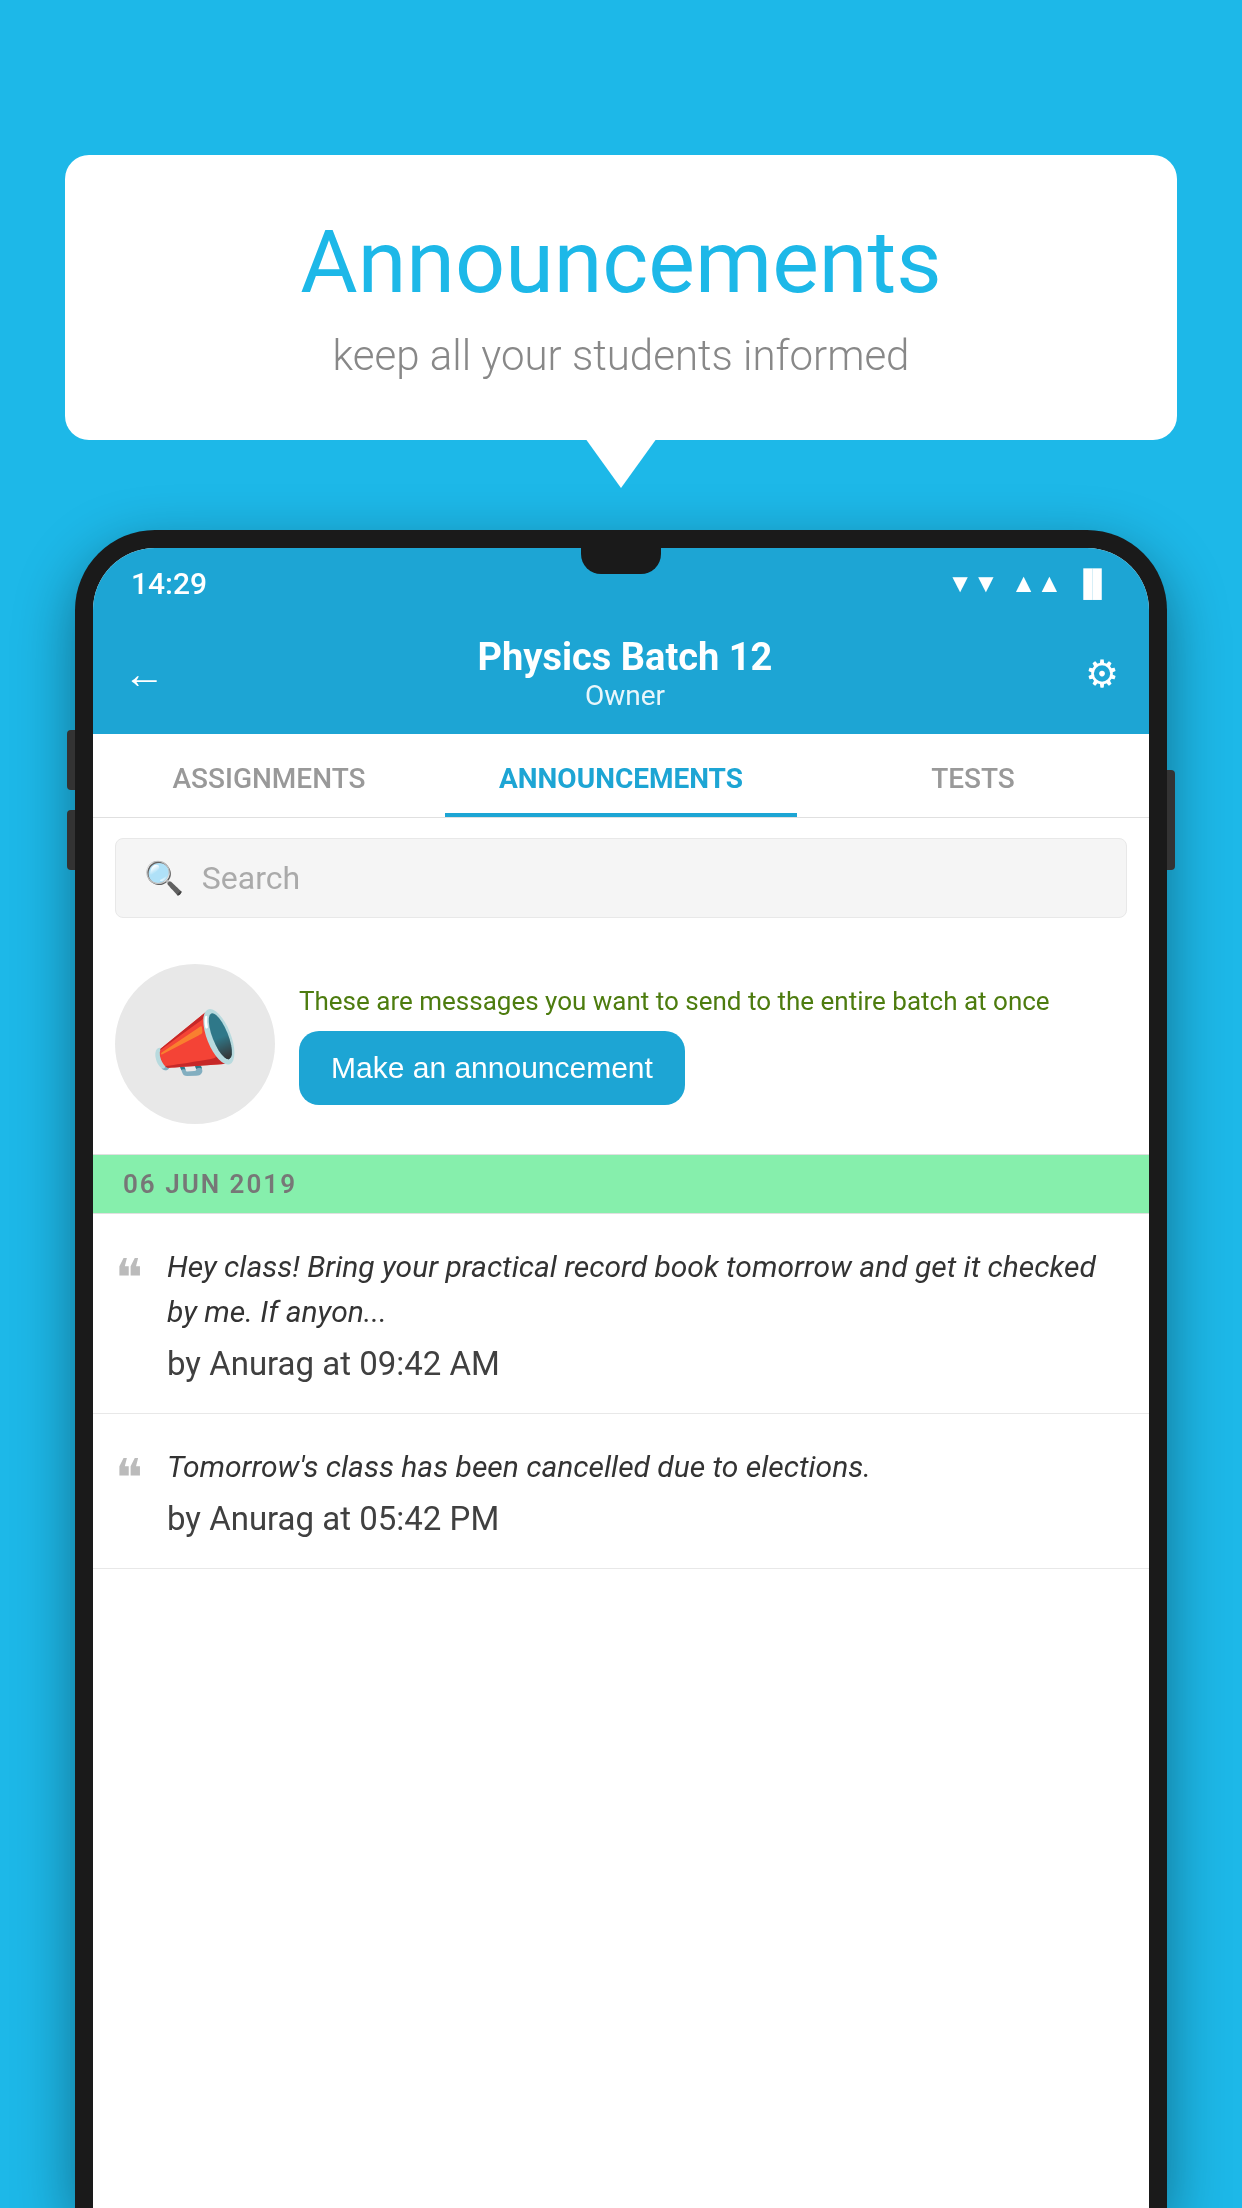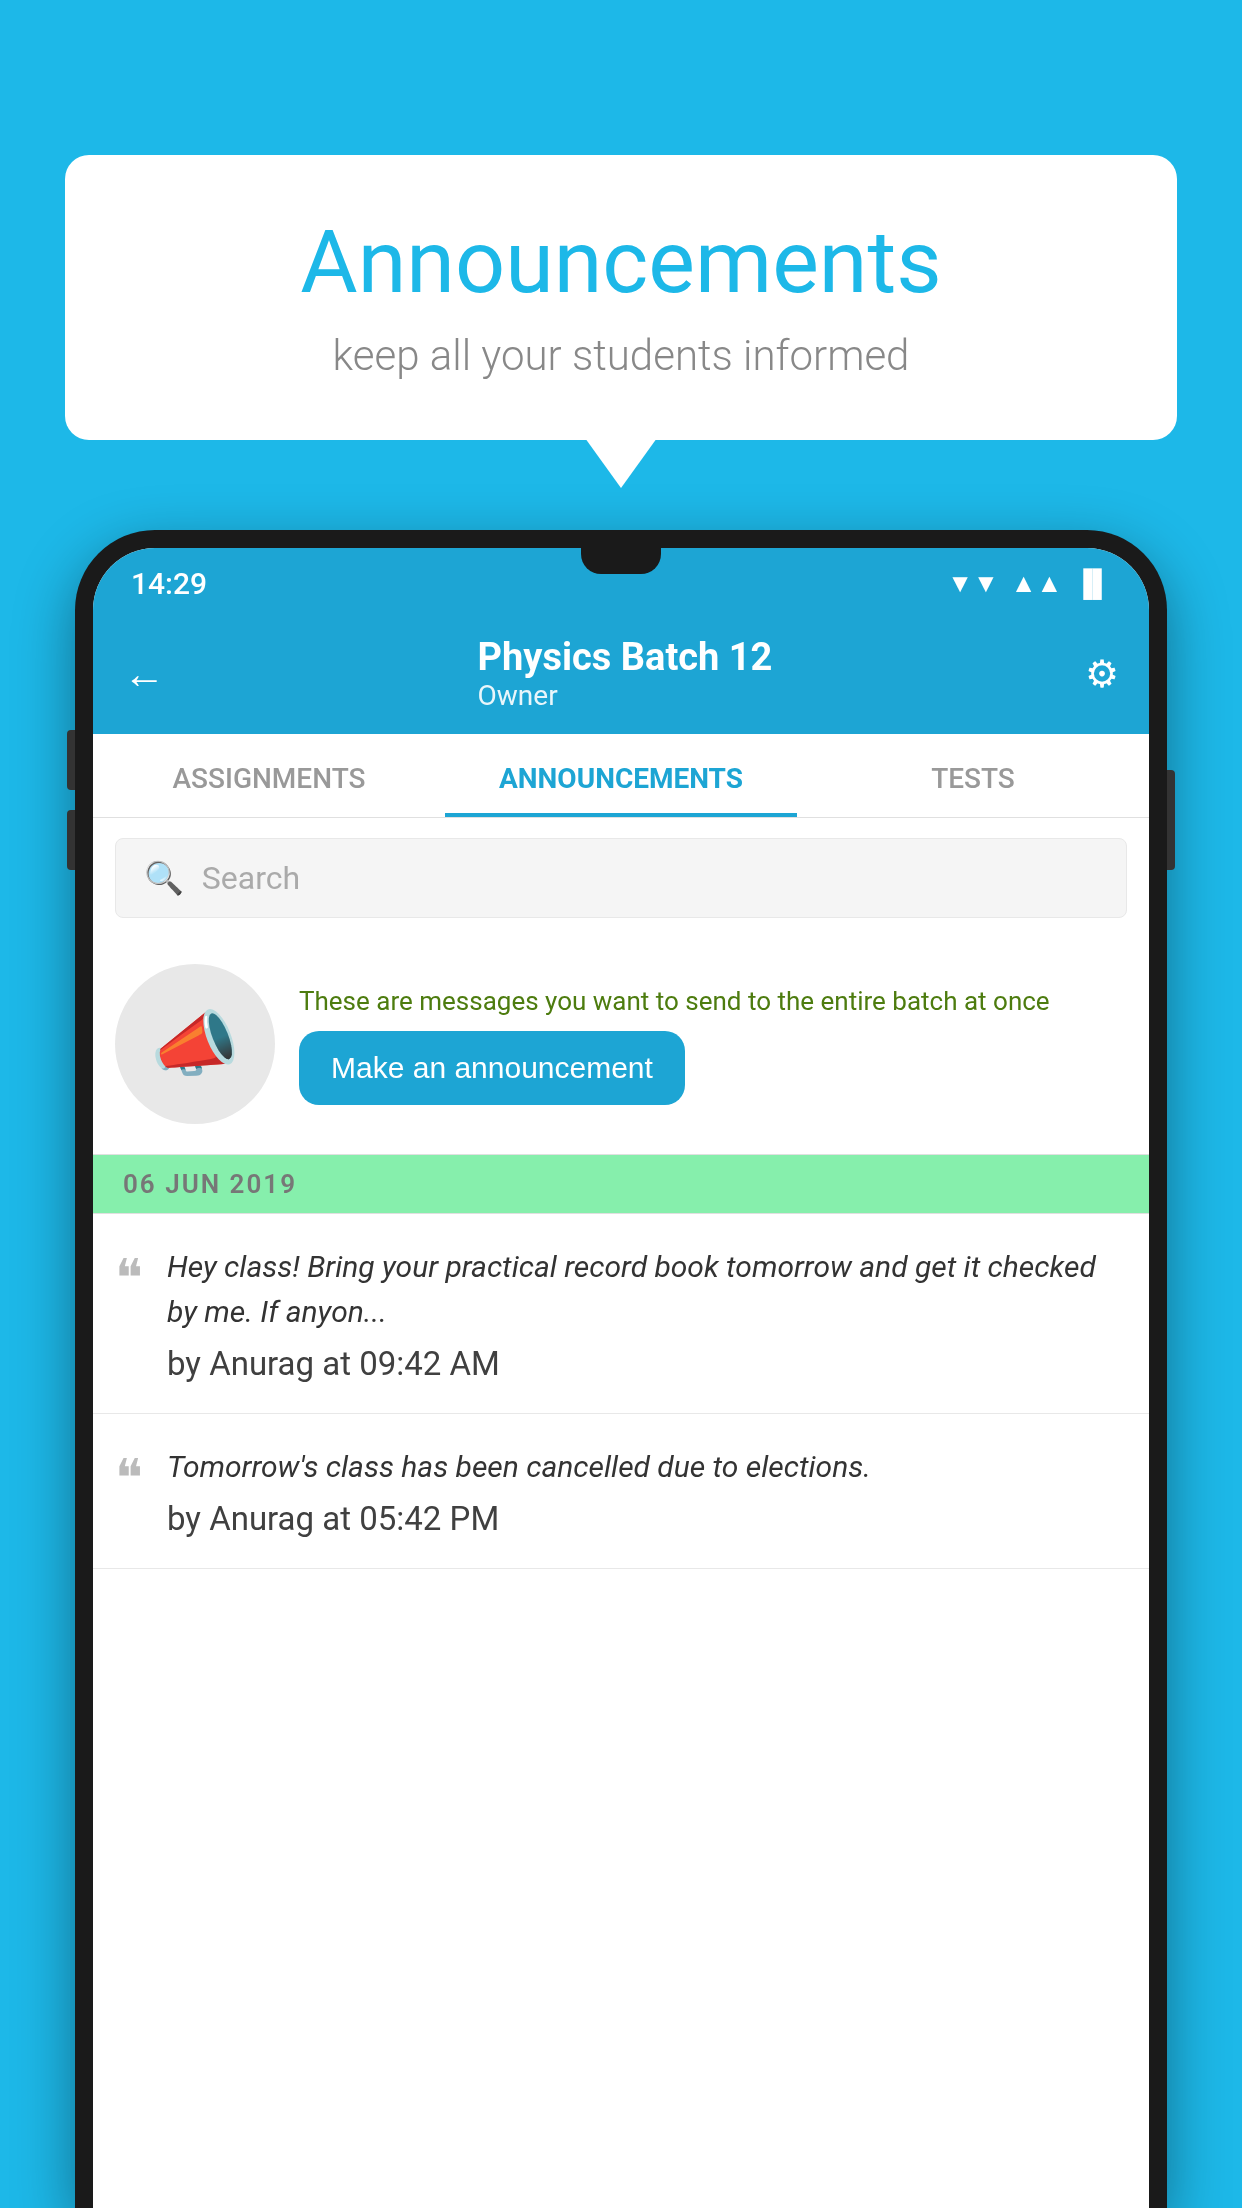--- a/index.html
+++ b/index.html
@@ -115,21 +115,21 @@
       align-items: center;
       justify-content: space-between;
       flex-shrink: 0;
     }
     .app-bar-back {
       color: white;
       font-size: 42px;
       cursor: pointer;
     }
     .app-bar-title-section {
-      text-align: left;
+      text-align: center;
     }
     .app-bar-title {
       color: white;
       font-size: 38px;
       font-weight: 700;
     }
     .app-bar-subtitle {
       color: rgba(255,255,255,0.9);
       font-size: 28px;
       font-weight: 400;

